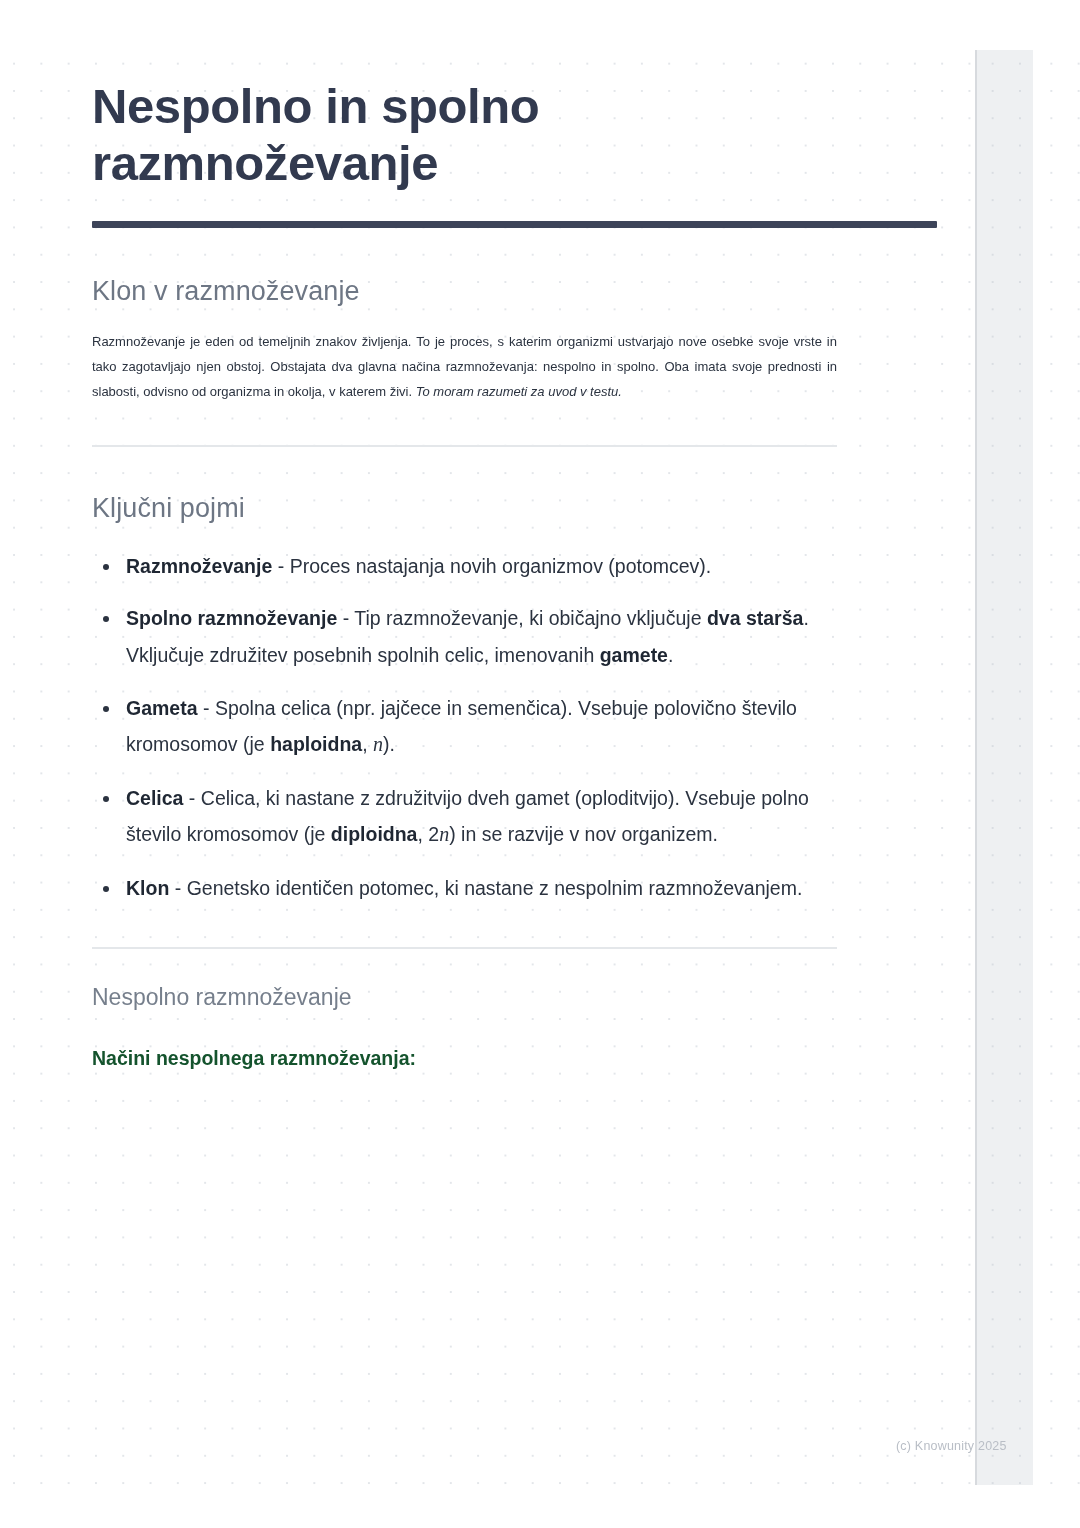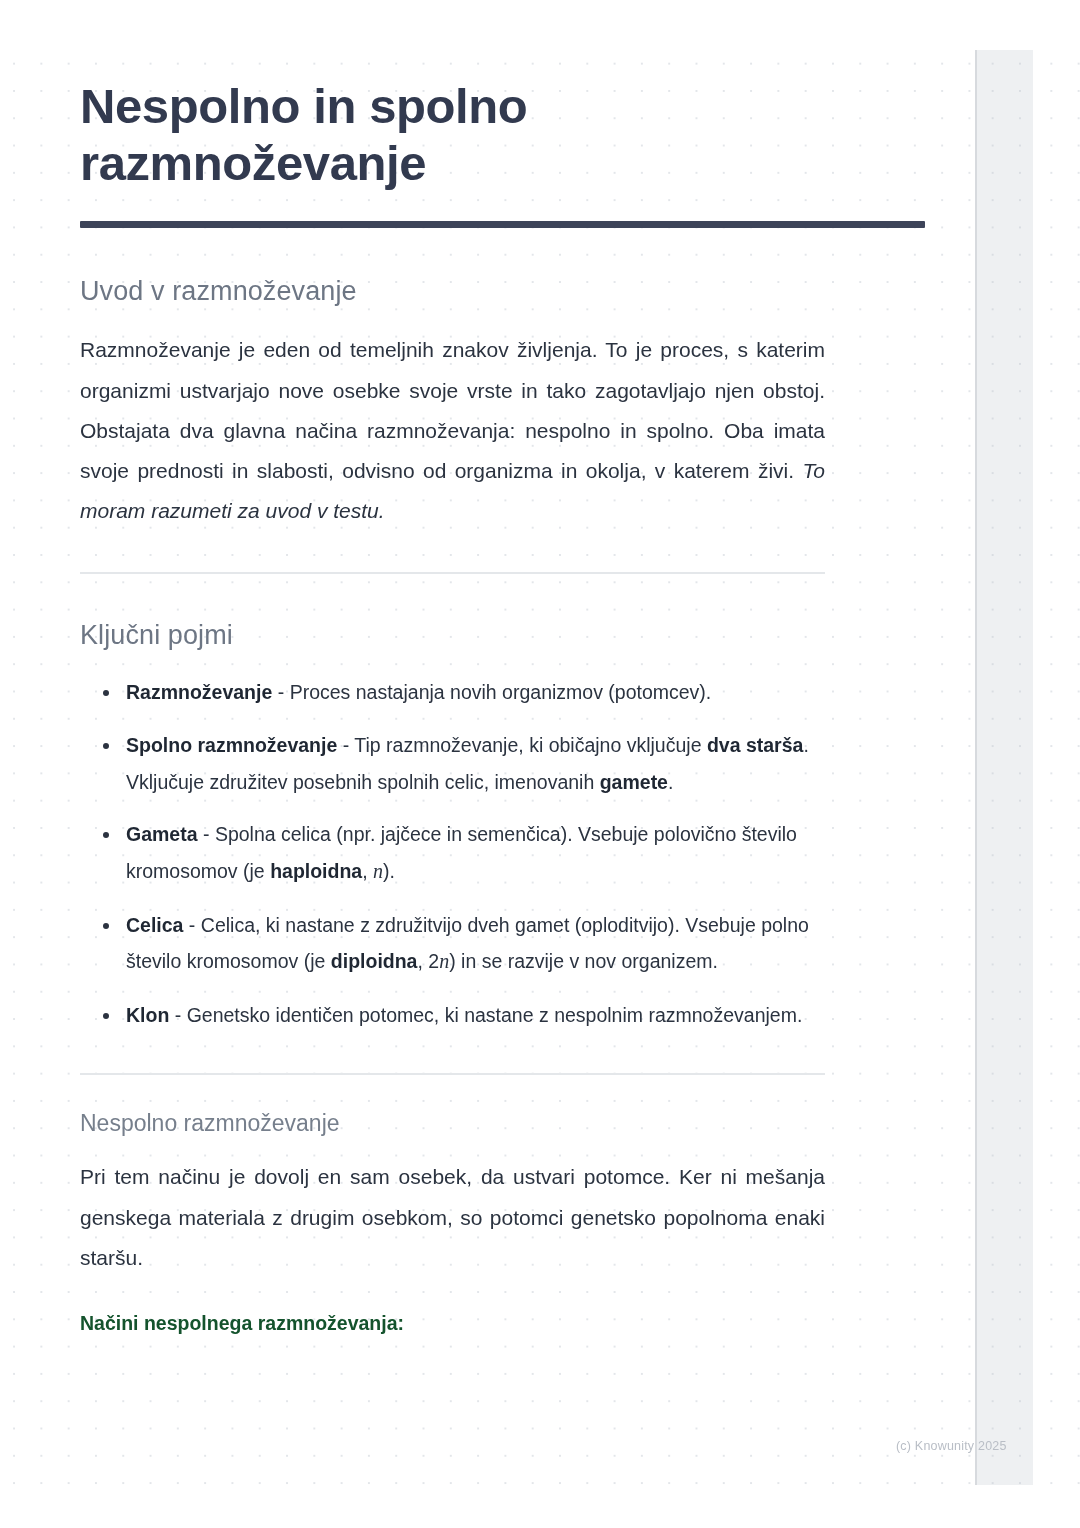--- a/index.html
+++ b/index.html
@@ -54,21 +54,21 @@
     background: #ffffff;
   }
   .bleed-bottom {
     position: absolute; left: 0; top: 1486px; width: 1080px; height: 42px;
     background: #ffffff;
   }
 
   
   .content {
     position: absolute;
-    left: 80px;
+    left: 92px;
     top: 78px;
     width: 745px;
   }
 
   h1.doc-title {
     margin: 0;
     font-size: 49px;
     line-height: 1.17;
     font-weight: 700;
     letter-spacing: -0.4px;
@@ -95,41 +95,41 @@
   h3.sub-title {
     margin: 34px 0 18px 0;
     font-size: 23px;
     line-height: 1.3;
     font-weight: 400;
     color: #767f8c;
   }
 
   p.body-text {
     margin: 0 0 14px 0;
-    font-size: 21px;
+    font-size: 13px;
     line-height: 1.92;
     color: #2b3340;
     text-align: justify;
   }
   p.body-text:last-child { margin-bottom: 0; }
 
   p.lead-label {
     margin: 30px 0 0 0;
     font-size: 19.5px;
     line-height: 1.6;
     color: #14532d;
     font-weight: 700;
   }
 
   em.it { font-style: italic; }
   strong.bd { font-weight: 700; color: #1f2733; }
   i.mathvar { font-style: italic; font-family: "Liberation Serif", serif; font-size: 20px; }
 
   ul.terms {
-    margin: 12px;
+    margin: 0;
     padding: 0 0 0 34px;
     list-style: none;
   }
   ul.terms > li {
     position: relative;
     margin: 0 0 16px 0;
     font-size: 19.5px;
     line-height: 1.88;
     color: #2b3340;
   }
@@ -172,21 +172,21 @@
 </div>
 
 <div class="bleed-top"></div>
 <div class="bleed-bottom"></div>
 
 <div class="content">
 
   <h1 class="doc-title">Nespolno in spolno razmnoževanje</h1>
   <div class="title-rule"></div>
 
-  <h2 class="section-title">Uvod v razmnoževanje</h2>
+  <h2 class="section-title">Klon v razmnoževanje</h2>
   <p class="body-text"><span>Razmnoževanje je eden od temeljnih znakov življenja. To je proces, s katerim organizmi ustvarjajo nove osebke svoje vrste in tako zagotavljajo njen obstoj. Obstajata dva glavna načina razmnoževanja: nespolno in spolno. Oba imata svoje prednosti in slabosti, odvisno od organizma in okolja, v katerem živi. </span><em class="it">To moram razumeti za uvod v testu.</em></p>
 
   <hr class="divider">
 
   <h2 class="section-title tight">Ključni pojmi</h2>
   <ul class="terms">
     <li><strong class="bd">Razmnoževanje</strong><span> - </span><span>Proces nastajanja novih organizmov (potomcev).</span></li>
 
 
     <li><strong class="bd">Spolno razmnoževanje</strong><span> - </span><span>Tip razmnoževanje, ki običajno vključuje </span><strong class="bd">dva starša</strong><span>. Vključuje združitev posebnih spolnih celic, imenovanih </span><strong class="bd">gamete</strong><span>.</span></li>
@@ -194,18 +194,17 @@
     <li><strong class="bd">Gameta</strong><span> - </span><span>Spolna celica (npr. jajčece in semenčica). Vsebuje polovično število kromosomov (je </span><strong class="bd">haploidna</strong><span>, </span><i class="mathvar">n</i><span>).</span></li>
 
     <li><strong class="bd">Celica</strong><span> - </span><span>Celica, ki nastane z združitvijo dveh gamet (oploditvijo). Vsebuje polno število kromosomov (je </span><strong class="bd">diploidna</strong><span>, 2</span><i class="mathvar">n</i><span>) in se razvije v nov organizem.</span></li>
 
     <li><strong class="bd">Klon</strong><span> - </span><span>Genetsko identičen potomec, ki nastane z nespolnim razmnoževanjem.</span></li>
   </ul>
 
   <hr class="divider">
 
   <h3 class="sub-title">Nespolno razmnoževanje</h3>
-  <p class="body-text">Pri tem načinu je dovolj en sam osebek, da ustvari potomce. Ker ni mešanja genskega materiala z drugim osebkom, so potomci genetsko popolnoma enaki staršu.</p>
   <p class="lead-label">Načini nespolnega razmnoževanja:</p>
 
 </div>
 
 <div class="watermark">(c) Knowunity 2025</div>
 
 </body></html>

